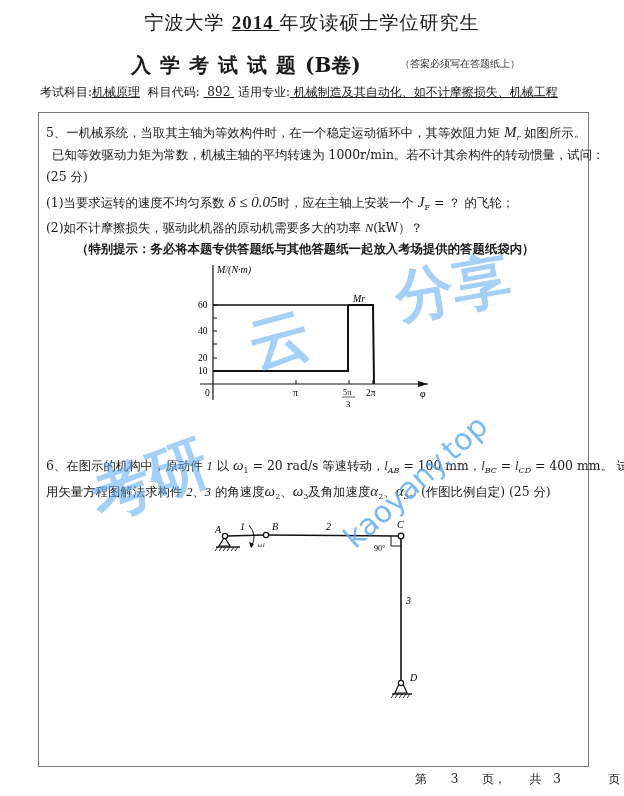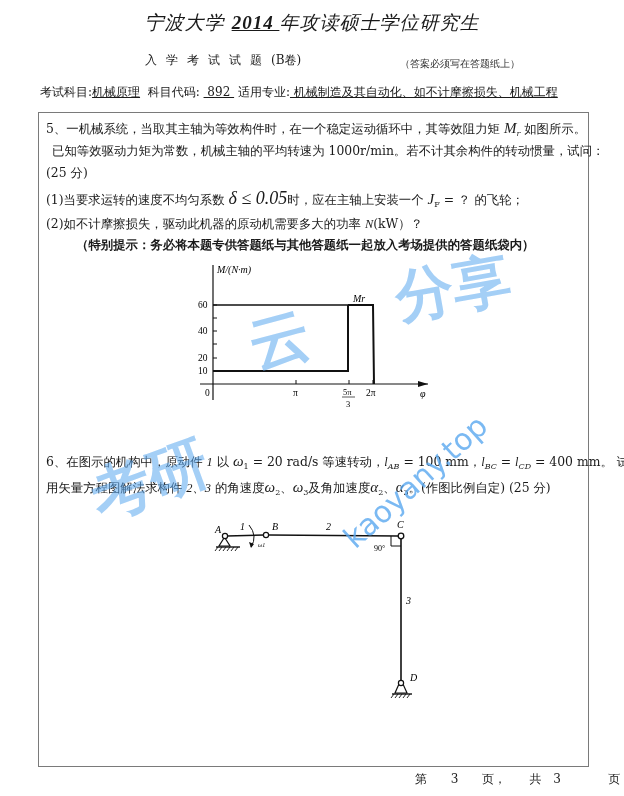--- a/index.html
+++ b/index.html
@@ -1,27 +1,27 @@
 <!DOCTYPE html>
 <html><head>
 <meta charset="utf-8">
 <style>
   html, body { margin: 0; padding: 0; background: #ffffff; }
   body { width: 624px; height: 796px; position: relative; overflow: hidden;
          font-family: "DejaVu Serif", "Liberation Serif", serif; color: #1a1a1a; }
   .abs { position: absolute; }
-  .title1 { left: 0; width: 624px; top: 10px; text-align: center; font-size: 19px; letter-spacing: 1px; font-style: italic; }
+  .title1 { left: 0; width: 624px; top: 10px; text-align: center; font-size: 19px; letter-spacing: 1px; }
   .title1 .yr { font-family: "Liberation Serif", serif; font-weight: bold; text-decoration: underline; }
-  .title2 { left: 145px; top: 52px; font-size: 12px; font-weight: normal; letter-spacing: 9px; }
+  .title2 { left: 131px; top: 52px; font-size: 20px; font-weight: bold; letter-spacing: 9px; }
   .title2 .b { letter-spacing: 0; }
   .title2-note { left: 400px; top: 57px; font-size: 10px; color: #333; }
   .infoline { left: 40px; top: 84px; font-size: 12px; white-space: nowrap; }
   .infoline .u { text-decoration: underline; }
   .frame { left: 38px; top: 112px; width: 551px; height: 655px; border: 1.5px solid #7a7a7a; box-sizing: border-box; }
-  .para { font-size: 12.4px; line-height: 13px; white-space: nowrap; }
+  .para { font-size: 12.4px; line-height: 21px; white-space: nowrap; }
   .it { font-style: italic; font-family: "Liberation Serif", serif; }
   .sub { font-size: 8px; vertical-align: -3px; font-style: italic; }
   .note { font-weight: bold; }
   .footer { left: 415px; top: 771px; font-size: 12px; word-spacing: 8px; white-space: pre; text-align: center; }
   .wm { position: absolute; color: #5aa8f0; opacity: 0.55; font-family: "DejaVu Sans", sans-serif; pointer-events: none; }
   svg text { font-family: "Liberation Serif", serif; }
 </style>
 </head>
 <body>
 
@@ -37,21 +37,21 @@
 </div>
 
 <div class="abs frame"></div>
 
 <div class="abs para" style="left:46px; top:122px;">
   <span>5、一机械系统，当取其主轴为等效构件时，在一个稳定运动循环中，其等效阻力矩 </span><span class="it" style="font-size:15px">M</span><span class="sub">r</span><span> 如图所示。</span>
 </div>
 <div class="abs para" style="left:52px; top:144px;">已知等效驱动力矩为常数，机械主轴的平均转速为 1000r/min。若不计其余构件的转动惯量，试问：</div>
 <div class="abs para" style="left:46px; top:166px;">(25 分)</div>
 <div class="abs para" style="left:46px; top:192px;">
-  <span>(1)当要求运转的速度不均匀系数 </span><span class="it" style="font-size:18px">δ ≤ 0.05</span><span>时，应在主轴上安装一个 </span><span class="it" style="font-size:15px">J</span><span class="sub" style="font-style:normal">F</span><span> = ？ 的飞轮；</span>
+  <span>(1)当要求运转的速度不均匀系数 </span><span class="it" style="font-size:15px">δ ≤ 0.05</span><span>时，应在主轴上安装一个 </span><span class="it" style="font-size:15px">J</span><span class="sub" style="font-style:normal">F</span><span> = ？ 的飞轮；</span>
 </div>
 <div class="abs para" style="left:46px; top:217px;">
   <span>(2)如不计摩擦损失，驱动此机器的原动机需要多大的功率 </span><span class="it">N</span><span>(kW）？</span>
 </div>
 <div class="abs para note" style="left:76px; top:238px;">（特别提示：务必将本题专供答题纸与其他答题纸一起放入考场提供的答题纸袋内）</div>
 
 <svg class="abs" style="left:180px; top:255px;" width="270" height="160" viewBox="180 255 270 160">
 
   <line x1="213" y1="265" x2="213" y2="400" stroke="#111" stroke-width="1.2"></line>
 

